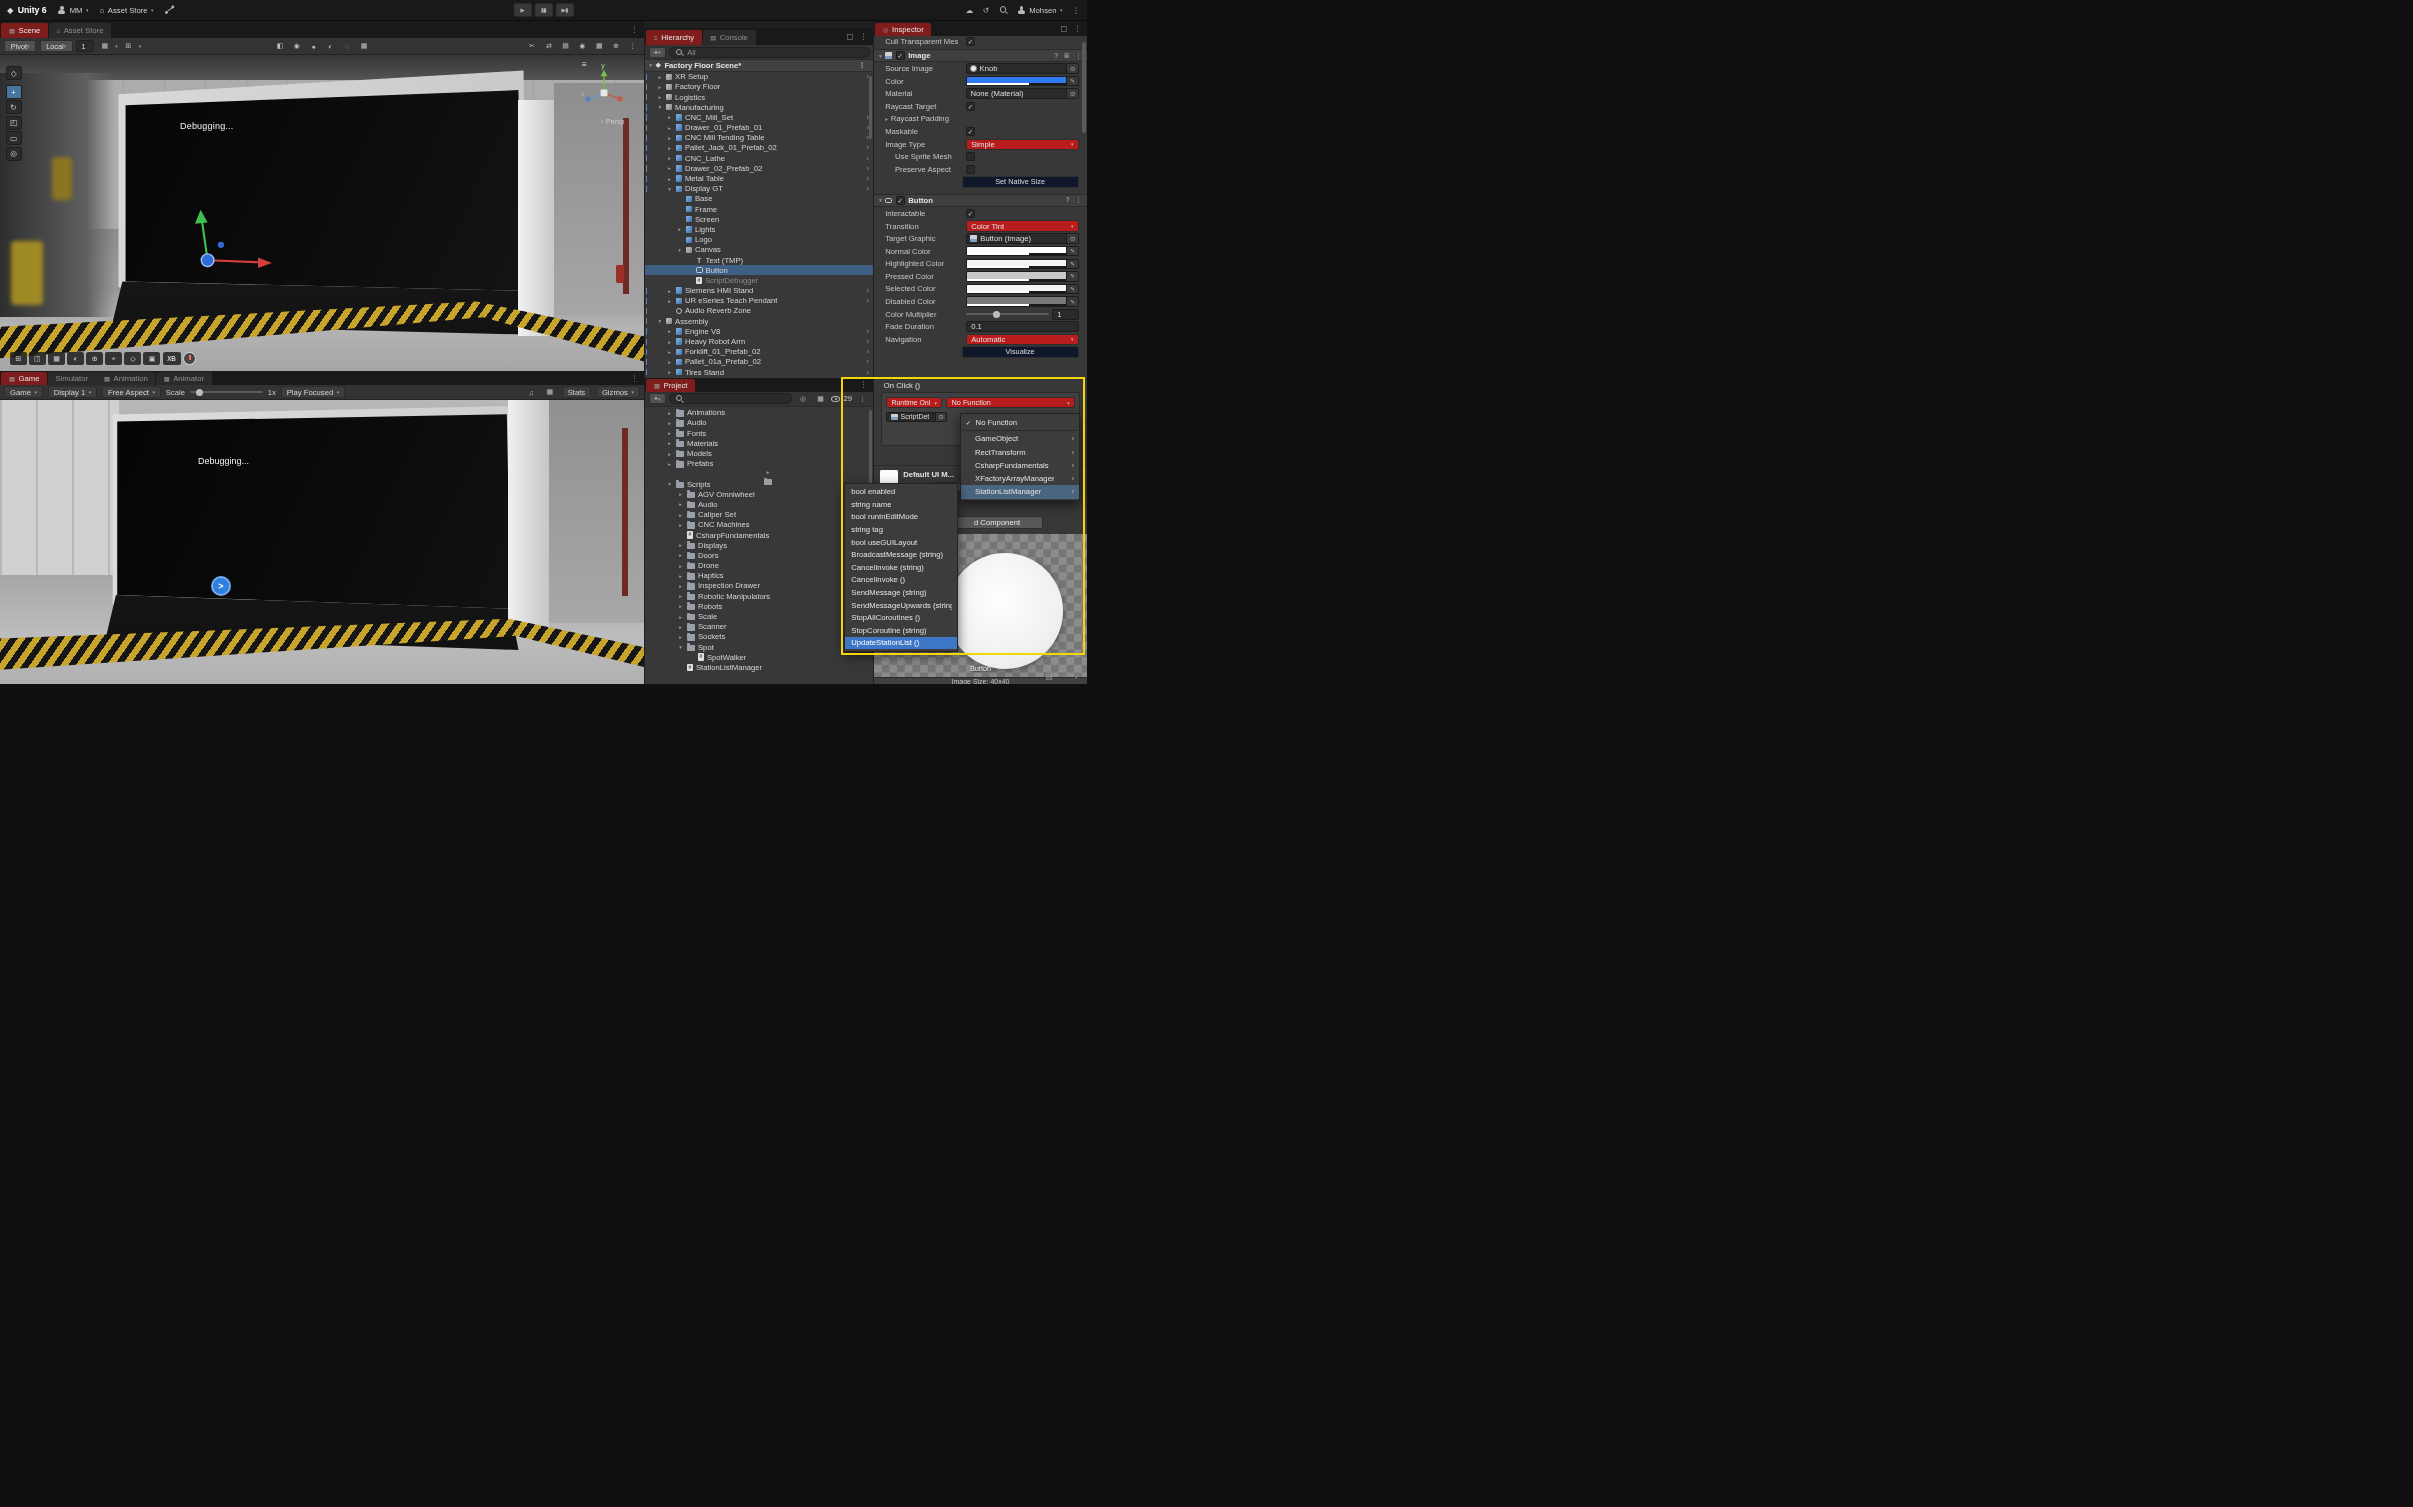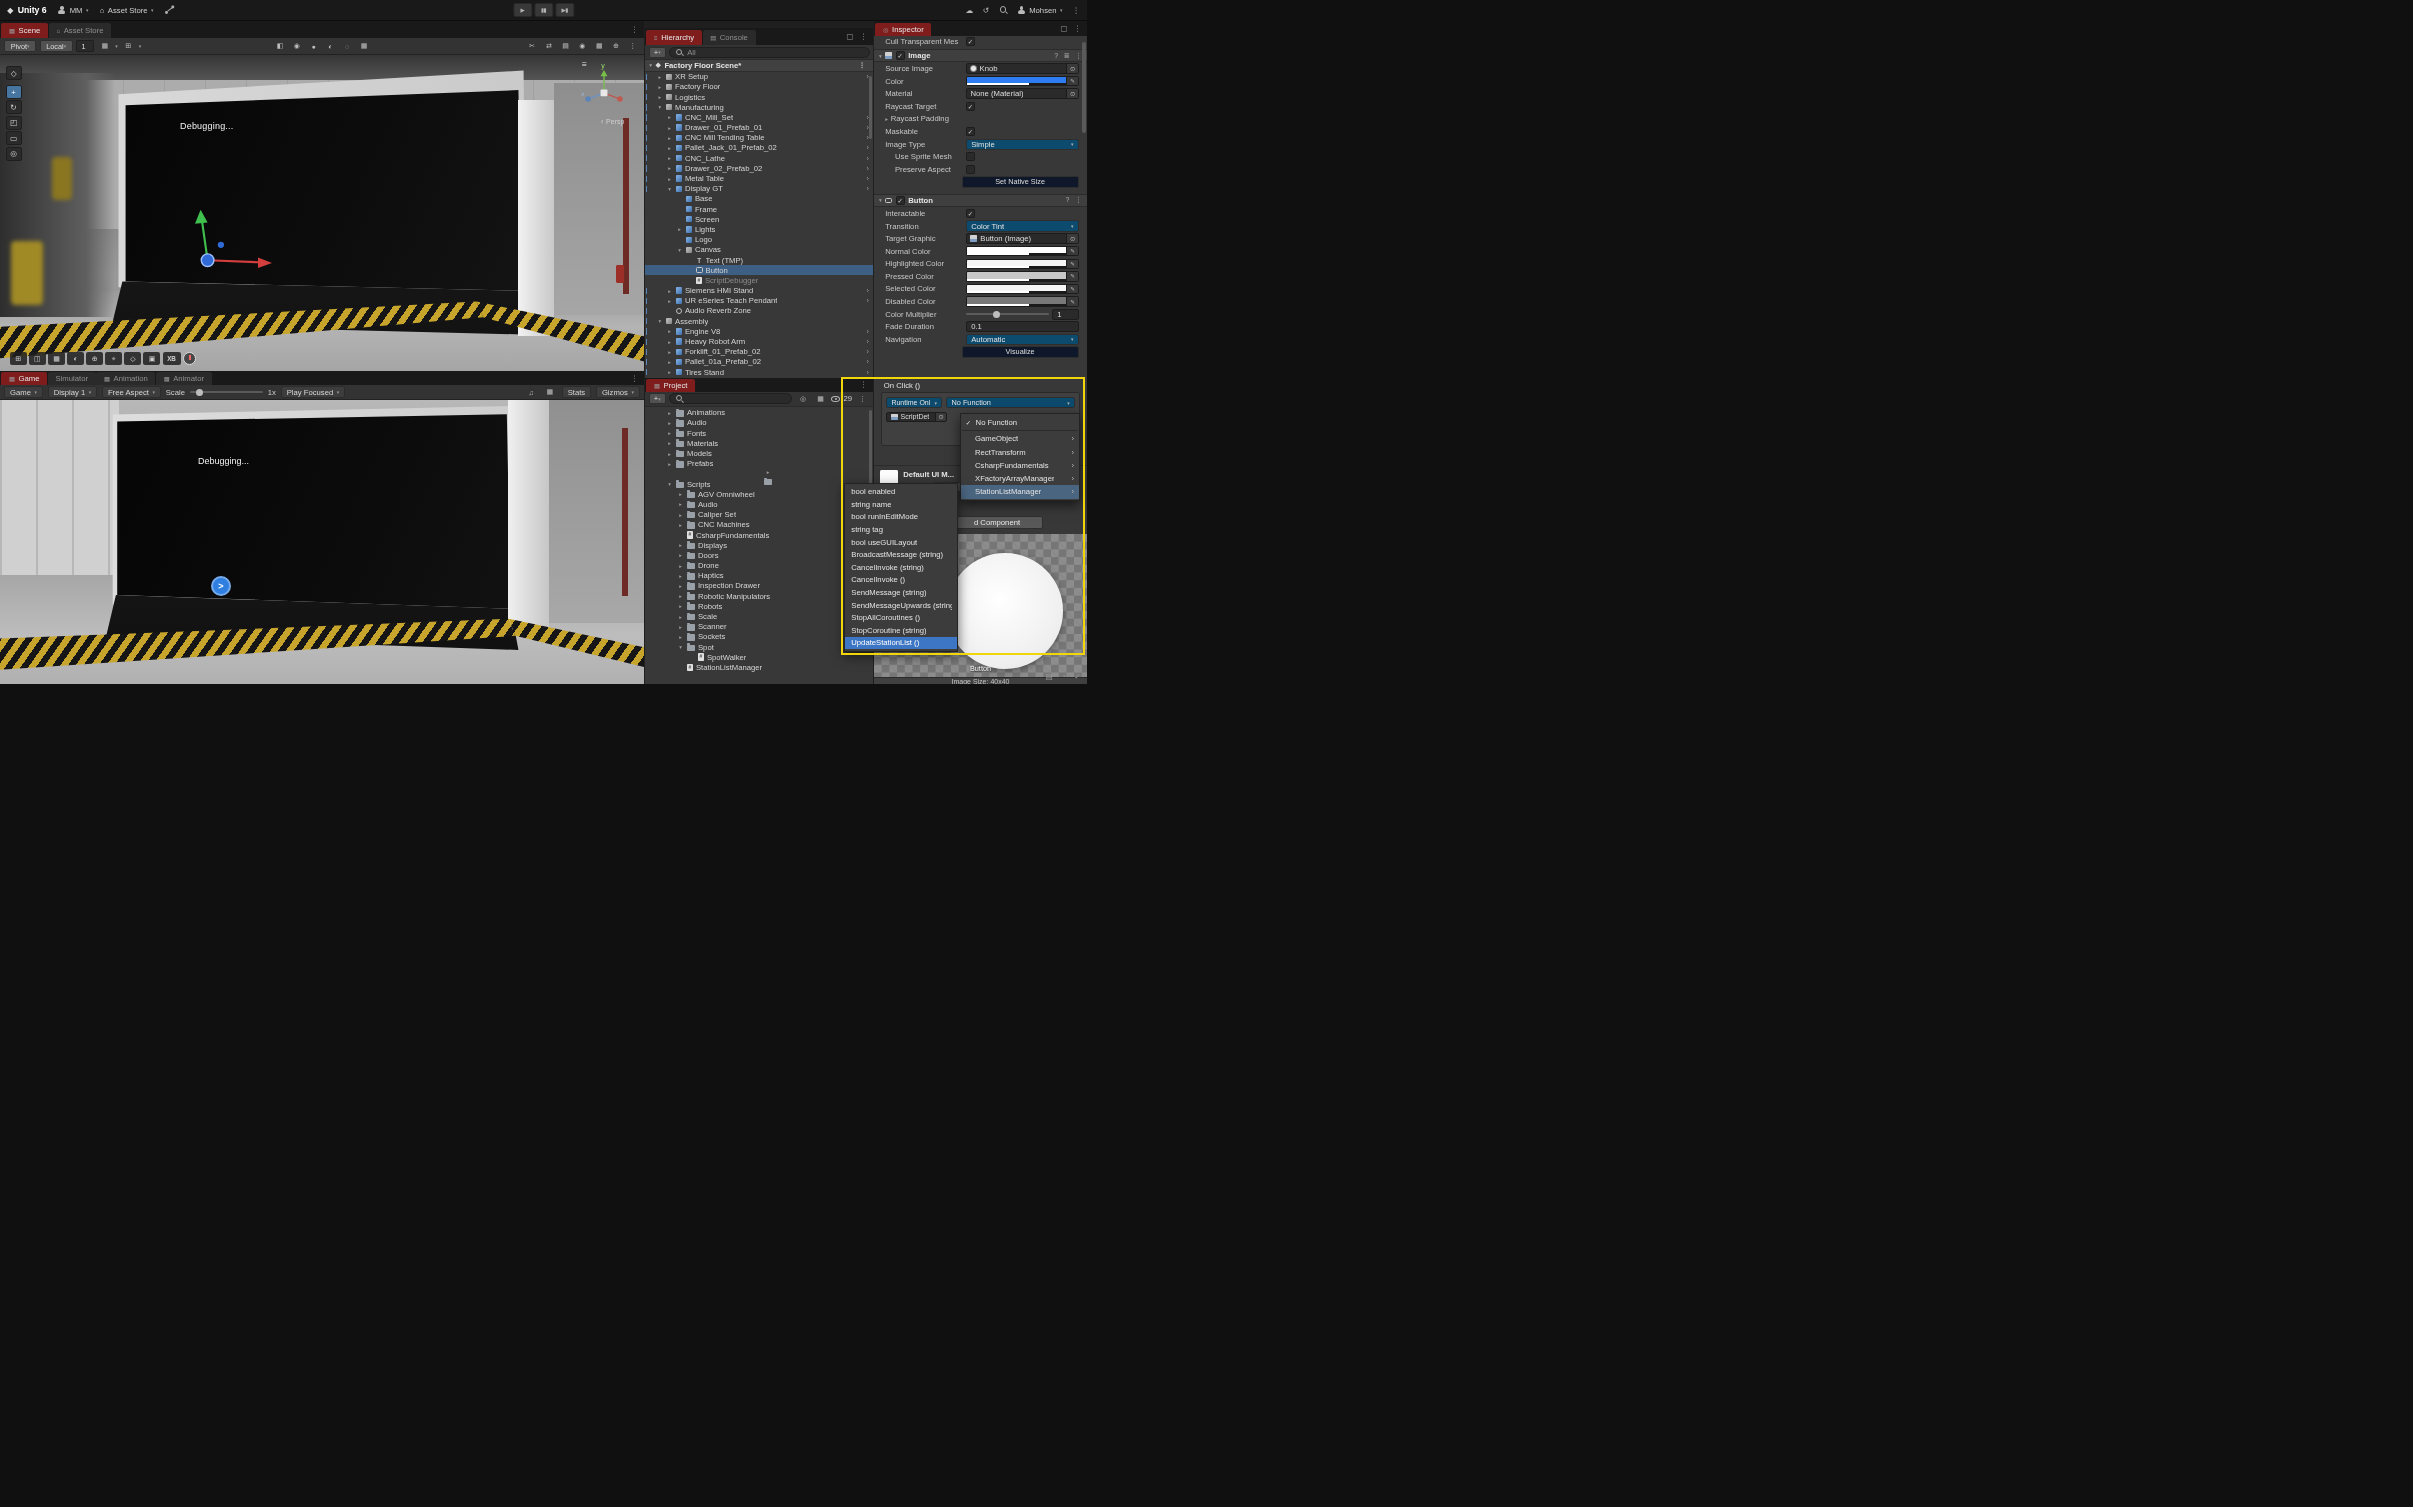--- a/index.html
+++ b/index.html
@@ -124,21 +124,21 @@
 #inspector-body{flex:1;position:relative;overflow:hidden;background:#383838}
 .prop{display:flex;align-items:center;height:12.6px;padding:0 8.4px 0 11.2px;gap:2.8px}
 #cull-row{height:10.5px;overflow:hidden}
 .plabel{flex:0 0 78px;color:#c6c6c6;white-space:nowrap;overflow:hidden;display:flex;gap:2.8px;align-items:center}
 .plabel.ind{padding-left:9.8px;flex-basis:78px}
 .flda{color:#9a9a9a;font-size:5.6px}
 .pval{flex:1;display:flex;align-items:center;gap:2.8px;min-width:0}
 .comp-header{height:13.3px;display:flex;align-items:center;gap:3.5px;padding:0 4.9px;background:#3f3f3f;border-top:0.7px solid #2b2b2b;border-bottom:0.7px solid #2b2b2b;color:#e4e4e4;font-weight:bold;margin-top:2.1px}
 .hdr-right{margin-left:auto;display:flex;gap:5.6px;color:#b2b2b2;font-weight:normal;font-size:7px}
 .ucheck{width:9px;height:9px;background:#2a2a2a;border:0.7px solid #1c1c1c;border-radius:1.4px;color:#dadada;font-size:6.3px;line-height:7.7px;text-align:center;flex:0 0 auto}
-.udd{flex:1;height:11.2px;background:#0c4a6e;border:0.7px solid #2e2e2e;border-radius:2.1px;display:flex;align-items:center;padding:0 4.2px;color:#e2e2e2;min-width:0;white-space:nowrap;overflow:hidden}
+.udd{flex:1;height:11.2px;background:#b91c1c;border:0.7px solid #2e2e2e;border-radius:2.1px;display:flex;align-items:center;padding:0 4.2px;color:#e2e2e2;min-width:0;white-space:nowrap;overflow:hidden}
 .dda{margin-left:auto;font-size:4.9px;color:#b2b2b2;padding-left:2.8px}
 .objfield{flex:1;height:11.2px;background:#2a2a2a;border:0.7px solid #1c1c1c;border-radius:2.1px;display:flex;align-items:center;gap:2.8px;padding-left:3.5px;color:#dedede;min-width:0;overflow:hidden;white-space:nowrap}
 .objtxt{overflow:hidden;text-overflow:ellipsis}
 .objpick{margin-left:auto;width:11.2px;align-self:stretch;background:#3a3a3a;border-left:0.7px solid #1c1c1c;display:flex;align-items:center;justify-content:center;font-size:6.3px;color:#b9b9b9;flex:0 0 auto}
 .spr-ic{width:6.3px;height:6.3px;border-radius:50%;background:#e8e8e8;border:0.7px solid #7e7e7e;flex:0 0 auto}
 .img-ic{width:7px;height:6.3px;background:linear-gradient(180deg,#d0d0d0 55%,#7e9ec4 55%);border-radius:0.7px;flex:0 0 auto}
 .colfield{flex:1;height:10.5px;border:0.7px solid #1c1c1c;border-radius:1.4px;display:flex;min-width:0;overflow:hidden}
 .colbar{flex:1;position:relative}
 .colbar::after{content:"";position:absolute;left:0;bottom:0;width:62%;height:2.1px;background:#fff}
 .colbar::before{content:"";position:absolute;right:0;bottom:0;width:38%;height:2.1px;background:#1a1a1a}

